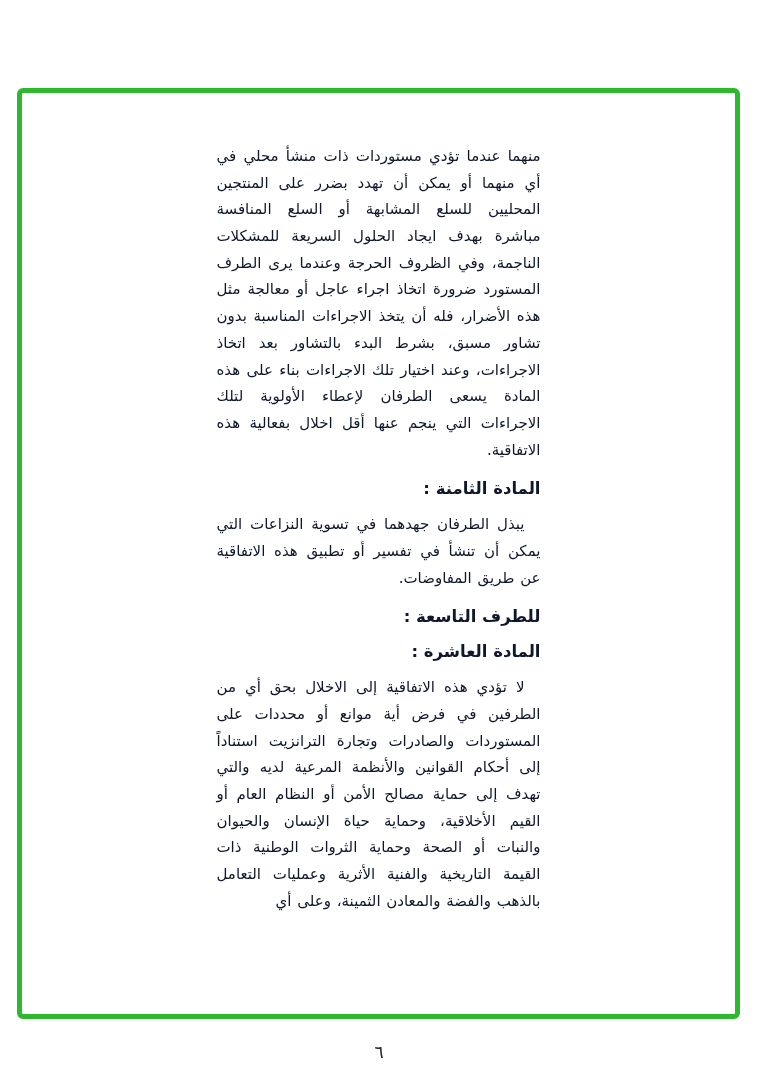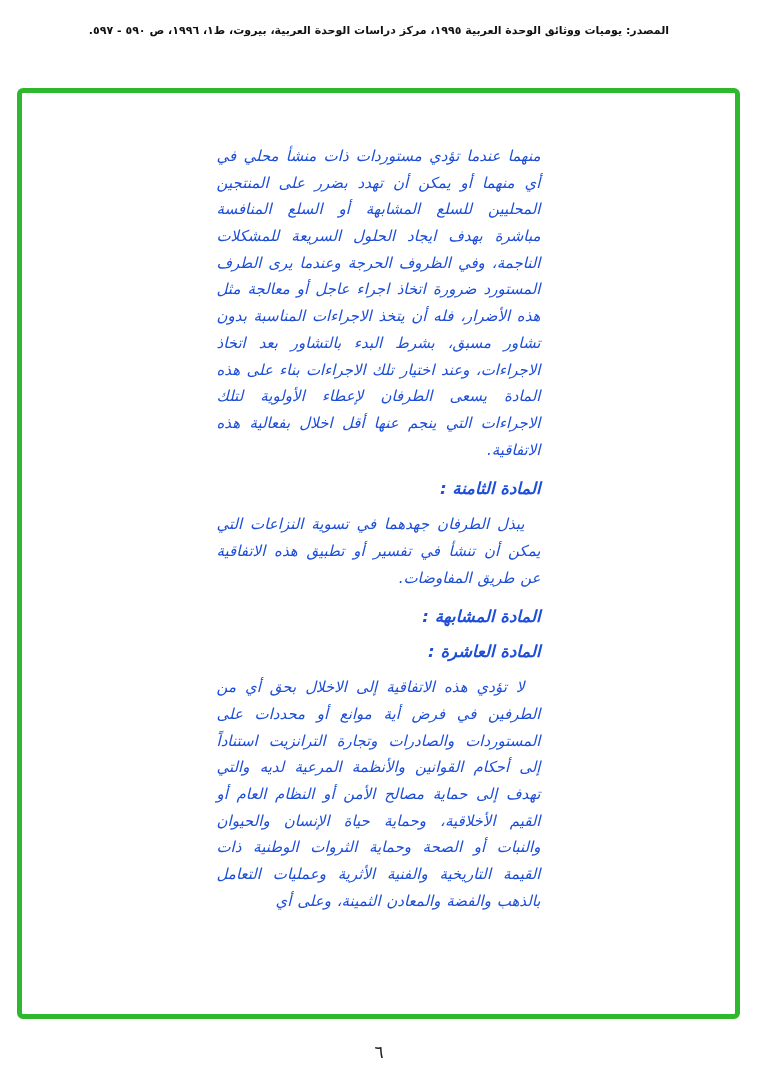--- a/index.html
+++ b/index.html
@@ -43,22 +43,21 @@
     border: 5px solid var(--border-green, #2eb82e);
     border-radius: 6px;
     background: #ffffff;
   }
 
   
   .text-column {
     width: 324px;
     margin: 50px auto 0 auto;
     direction: rtl;
-    color: #1d4ed8;
-    font-style: italic;
+    color: #0f172a;
   }
   .para {
     font-size: 15px;
     line-height: 1.78;
     text-align: justify;
     text-align-last: right;
     word-spacing: 1px;
   }
   .para.indent { text-indent: 16px; }
   .heading {
@@ -80,33 +79,32 @@
     font-size: 17px;
     color: #222222;
   }
 </style>
 </head>
 <body>
 
 <div class="page">
 
   <header class="doc-header">
-    <div class="doc-source">المصدر: يوميات ووثائق الوحدة العربية ١٩٩٥، مركز دراسات الوحدة العربية، بيروت، ط١، ١٩٩٦، ص ٥٩٠ - ٥٩٧.</div>
   </header>
 
   <div class="green-box">
     <div class="text-column">
 
       <p class="para">منهما عندما تؤدي مستوردات ذات منشأ محلي في أي منهما أو يمكن أن تهدد بضرر على المنتجين المحليين للسلع المشابهة أو السلع المنافسة مباشرة بهدف ايجاد الحلول السريعة للمشكلات الناجمة، وفي الظروف الحرجة وعندما يرى الطرف المستورد ضرورة اتخاذ اجراء عاجل أو معالجة مثل هذه الأضرار، فله أن يتخذ الاجراءات المناسبة بدون تشاور مسبق، بشرط البدء بالتشاور بعد اتخاذ الاجراءات، وعند اختيار تلك الاجراءات بناء على هذه المادة يسعى الطرفان لإعطاء الأولوية لتلك الاجراءات التي ينجم عنها أقل اخلال بفعالية هذه الاتفاقية.</p>
 
       <h2 class="heading">المادة الثامنة :</h2>
 
       <p class="para indent">يبذل الطرفان جهدهما في تسوية النزاعات التي يمكن أن تنشأ في تفسير أو تطبيق هذه الاتفاقية عن طريق المفاوضات.</p>
 
-      <h2 class="heading">المادة المشابهة :</h2>
+      <h2 class="heading">للطرف التاسعة :</h2>
 
 
       <h2 class="heading">المادة العاشرة :</h2>
 
       <p class="para indent">لا تؤدي هذه الاتفاقية إلى الاخلال بحق أي من الطرفين في فرض أية موانع أو محددات على المستوردات والصادرات وتجارة الترانزيت استناداً إلى أحكام القوانين والأنظمة المرعية لديه والتي تهدف إلى حماية مصالح الأمن أو النظام العام أو القيم الأخلاقية، وحماية حياة الإنسان والحيوان والنبات أو الصحة وحماية الثروات الوطنية ذات القيمة التاريخية والفنية الأثرية وعمليات التعامل بالذهب والفضة والمعادن الثمينة، وعلى أي</p>
 
     </div>
   </div>
 
   <footer class="page-footer">

